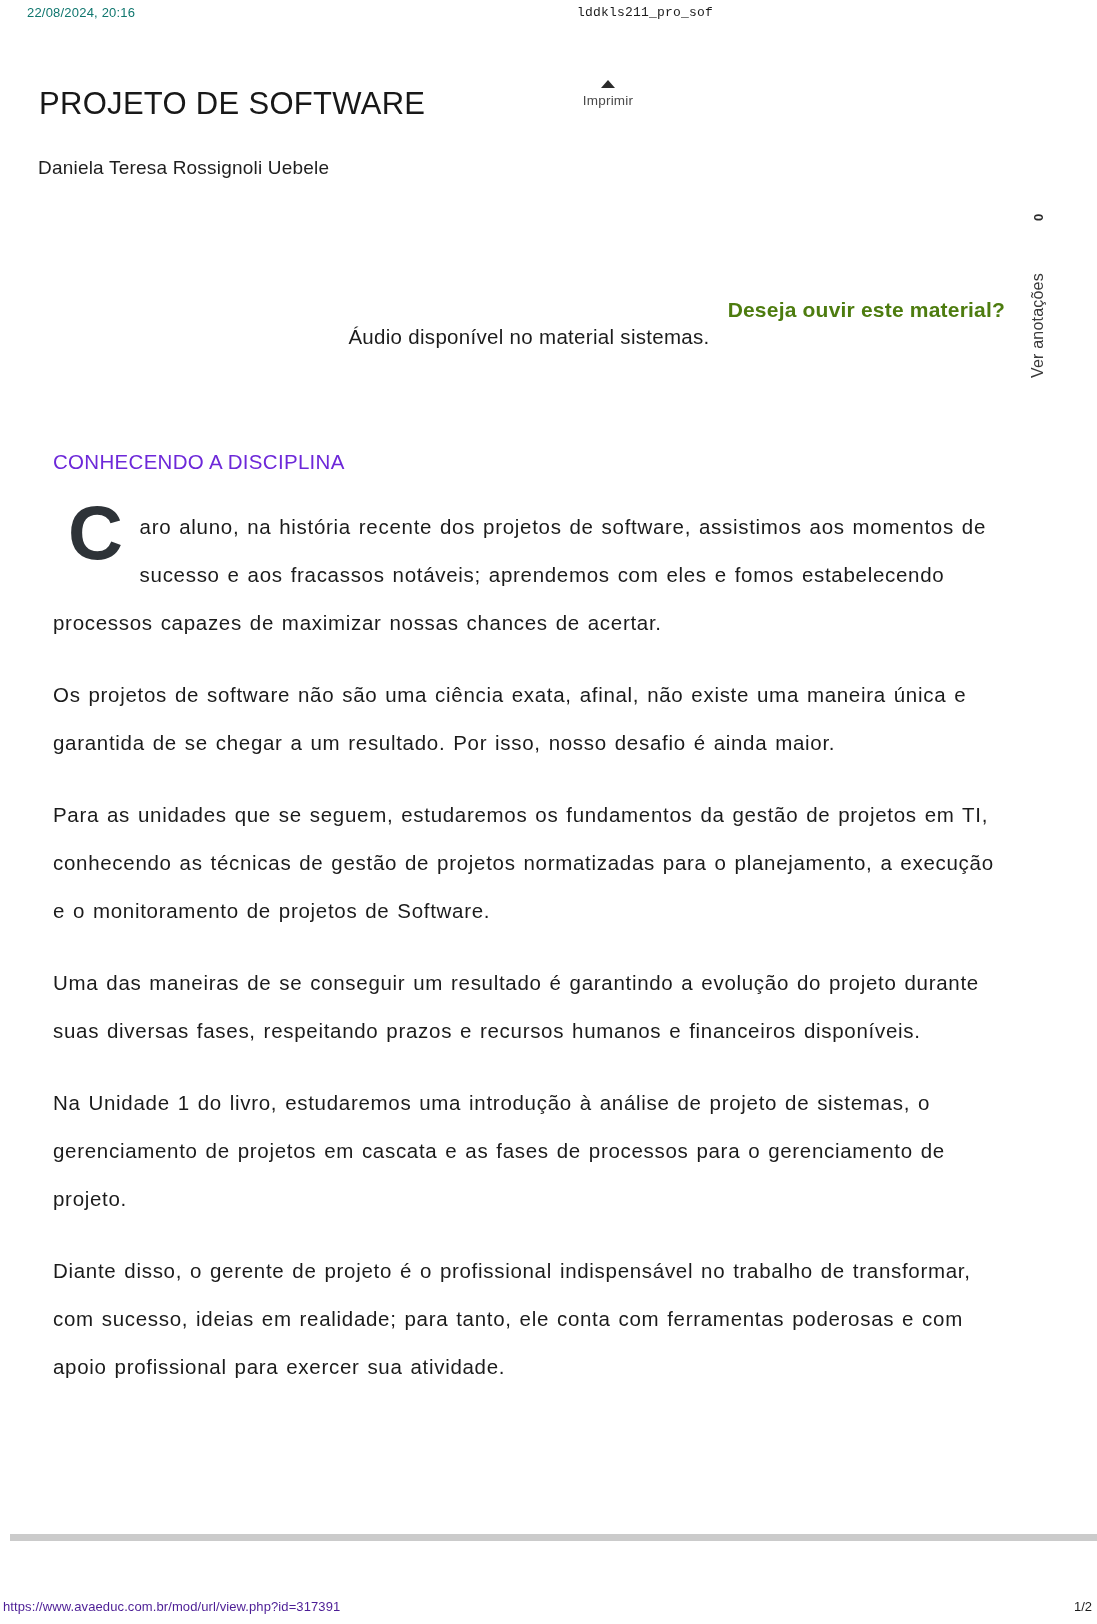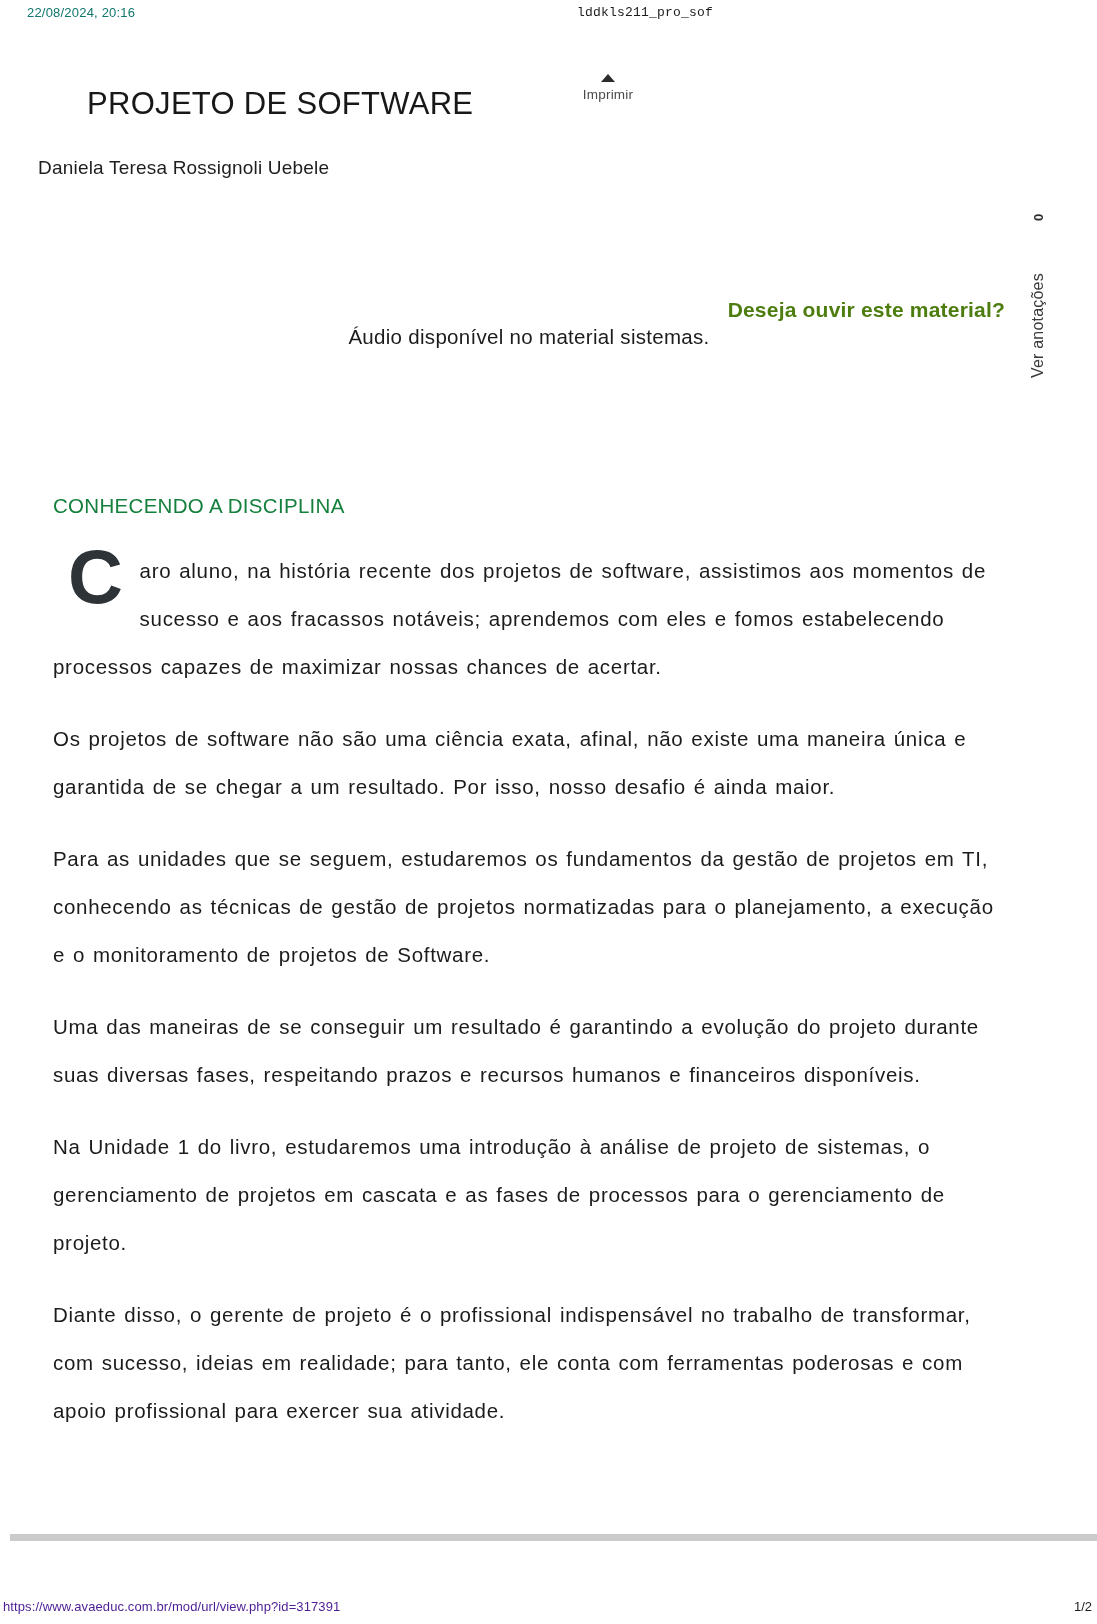--- a/index.html
+++ b/index.html
@@ -25,21 +25,21 @@
     position:absolute; top:1599px; left:3px;
     font-size:13px; color:#4c1d95; letter-spacing:.1px;
   }
   .print-footer-page {
     position:absolute; top:1599px; right:5px;
     font-size:13px; color:#1c1c1c;text-align:right;
   }
 
   
   .print-control {
-    position:absolute; top:74px; left:568px; width:80px;
+    position:absolute; top:80px; left:568px; width:80px;
     display:flex; flex-direction:column; align-items:center; gap:5px;
     cursor:pointer;
   }
   .print-control .tri {
     width:0; height:0;
     border-left:7px solid transparent;
     border-right:7px solid transparent;
     border-bottom:8px solid #2b2b2b;
   }
   .print-control .lbl {
@@ -54,40 +54,40 @@
     transform-origin:center;
     display:flex; align-items:center; justify-content:flex-start; gap:52px;
     cursor:pointer;
   }
   .annot-tab .annot-label { font-size:16px; color:#3a3a3a; letter-spacing:.2px; white-space:nowrap; }
   .annot-tab .annot-count { font-size:13px; font-weight:700; color:#2b2b2b; }
 
   
   .doc-title {
     position:absolute; top:86px; left:39px;
-    font-size:31px; font-weight:400; color:#181818; letter-spacing:.3px;margin-left:48px;
+    font-size:31px; font-weight:400; color:#181818; letter-spacing:.3px;
   }
   .doc-author {
     position:absolute; top:157px; left:38px;
     font-size:19px; color:#1e1e1e; letter-spacing:.2px;
   }
   .audio-question {
     position:absolute; top:258px; left:53px; width:952px;
     text-align:right; font-size:21px; font-weight:700; color:#4d7c0f; letter-spacing:.2px;margin-top:40px;
   }
   .audio-info {
     position:absolute; top:325px; left:53px; width:952px;
     text-align:center; font-size:20.5px; color:#1c1c1c; letter-spacing:.3px;
   }
 
   .section {
     position:absolute; top:449px; left:53px; width:952px;
   }
   .section-heading {
-    font-size:20.5px; font-weight:400; color:#15803d; line-height:26px; letter-spacing:.3px;margin-top:44px;
+    font-size:20.5px; font-weight:400; color:#6d28d9; line-height:26px; letter-spacing:.3px;
   }
   .body-par {
     margin-top:24px;
     font-size:20.5px; line-height:48px; color:#1b1b1b;
     letter-spacing:.7px; word-spacing:1.5px;
   }
   .body-par.first { margin-top:28px; }
   .dropcap {
     float:left;
     font-size:76px; line-height:60px; font-weight:700;

